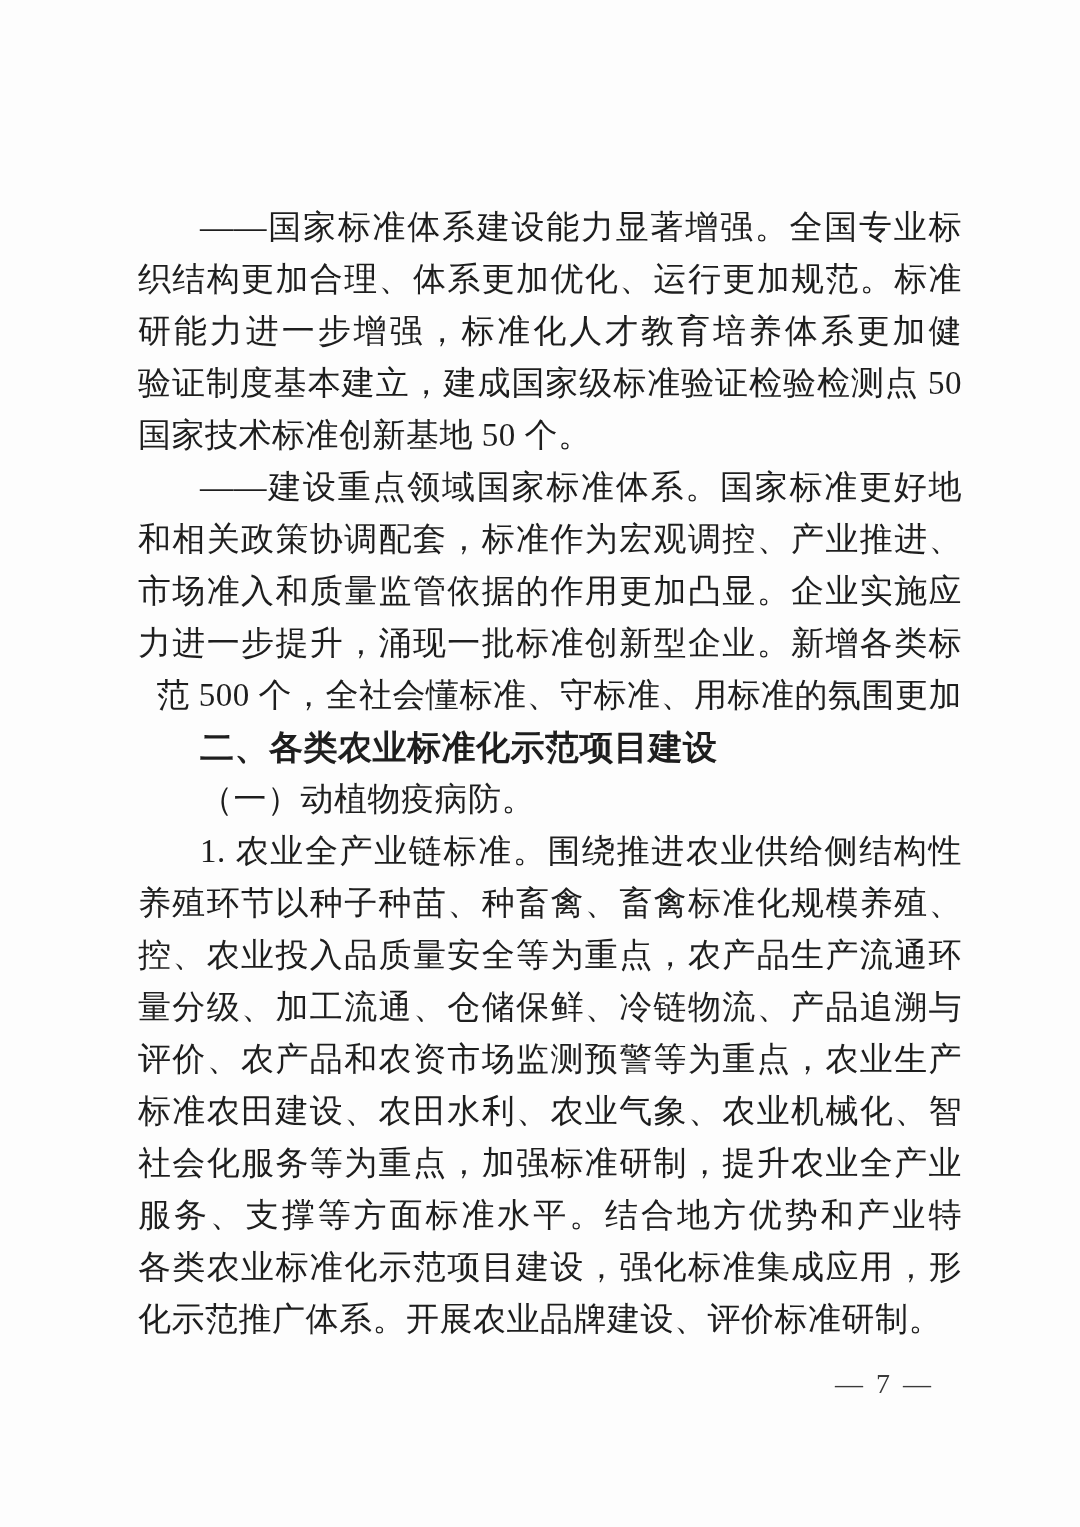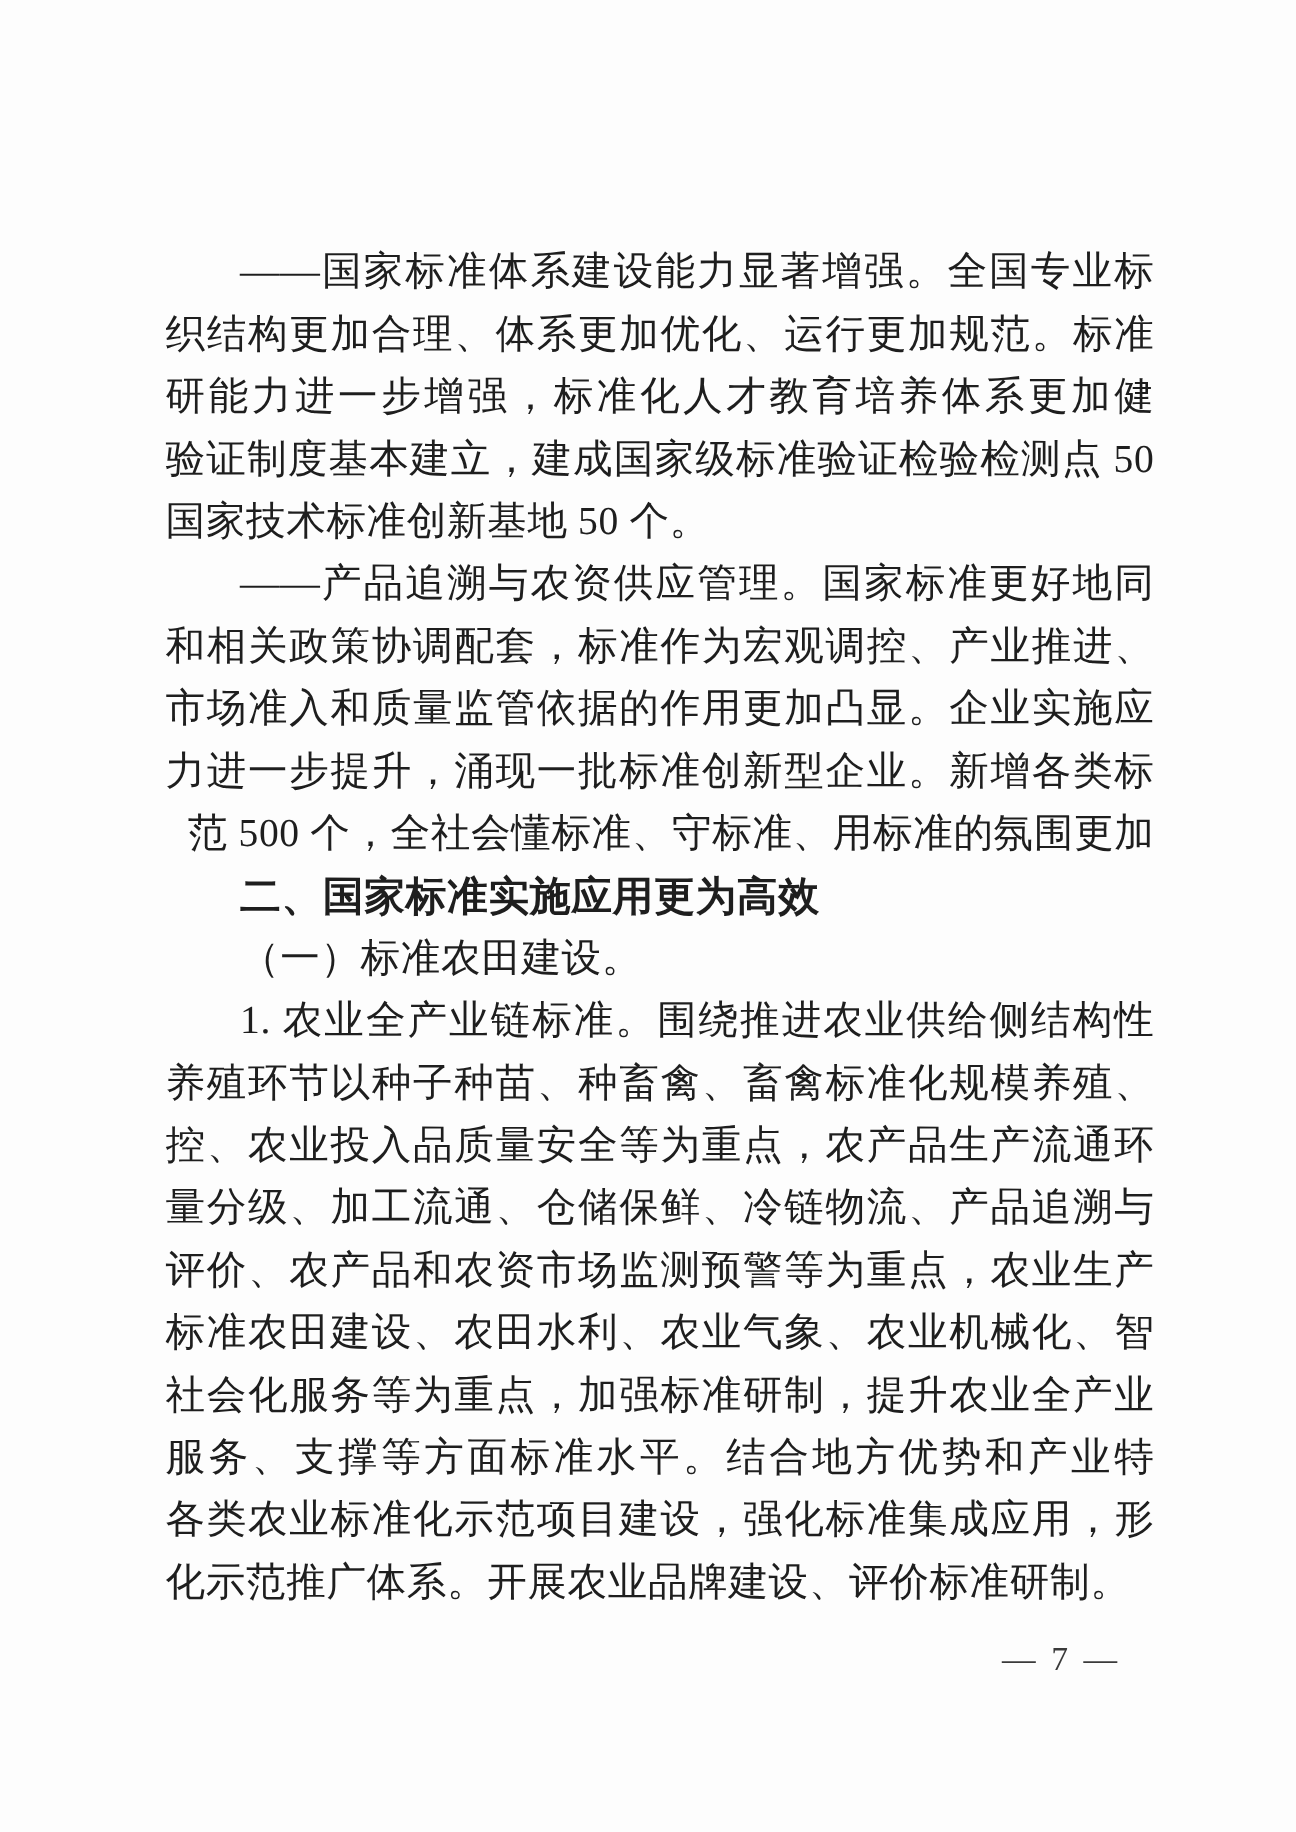--- a/index.html
+++ b/index.html
@@ -70,30 +70,30 @@
 
     <div class="paragraph">
       <div class="line indent"><span class="lead">——国家标准体系建设能力显著增强。</span><span>全国专业标准化技术组</span></div>
       <div class="line">织结构更加合理、体系更加优化、运行更加规范。标准化理论及科</div>
       <div class="line">研能力进一步增强，标准化人才教育培养体系更加健全。国家标准</div>
       <div class="line">验证制度基本建立，建成国家级标准验证检验检测点 50 个。建成</div>
       <div class="line short">国家技术标准创新基地 50 个。</div>
     </div>
 
     <div class="paragraph">
-      <div class="line indent"><span class="lead">——产品追溯与农资供应管理。</span><span>国家标准更好地同法律法规</span></div>
+      <div class="line indent"><span class="lead">——建设重点领域国家标准体系。</span><span>国家标准更好地同法律法规</span></div>
       <div class="line">和相关政策协调配套，标准作为宏观调控、产业推进、行业管理、</div>
       <div class="line">市场准入和质量监管依据的作用更加凸显。企业实施应用标准的能</div>
       <div class="line">力进一步提升，涌现一批标准创新型企业。新增各类标准化试点示</div>
       <div class="line short">范 500 个，全社会懂标准、守标准、用标准的氛围更加浓厚。</div>
     </div>
 
-    <div class="line short indent heading">二、国家标准实施应用更为高效</div>
+    <div class="line short indent heading">二、各类农业标准化示范项目建设</div>
 
-    <div class="line short indent">（一）标准农田建设。</div>
+    <div class="line short indent">（一）动植物疫病防。</div>
 
     <div class="paragraph">
       <div class="line indent">1. 农业全产业链标准。围绕推进农业供给侧结构性改革，种植</div>
       <div class="line">养殖环节以种子种苗、种畜禽、畜禽标准化规模养殖、动植物疫病防</div>
       <div class="line">控、农业投入品质量安全等为重点，农产品生产流通环节以农产品质</div>
       <div class="line">量分级、加工流通、仓储保鲜、冷链物流、产品追溯与农资供应管理</div>
       <div class="line">评价、农产品和农资市场监测预警等为重点，农业生产保障方面以高</div>
       <div class="line">标准农田建设、农田水利、农业气象、农业机械化、智慧农业、农业</div>
       <div class="line">社会化服务等为重点，加强标准研制，提升农业全产业链安全、质量、</div>
       <div class="line">服务、支撑等方面标准水平。结合地方优势和产业特色，加强各级</div>

